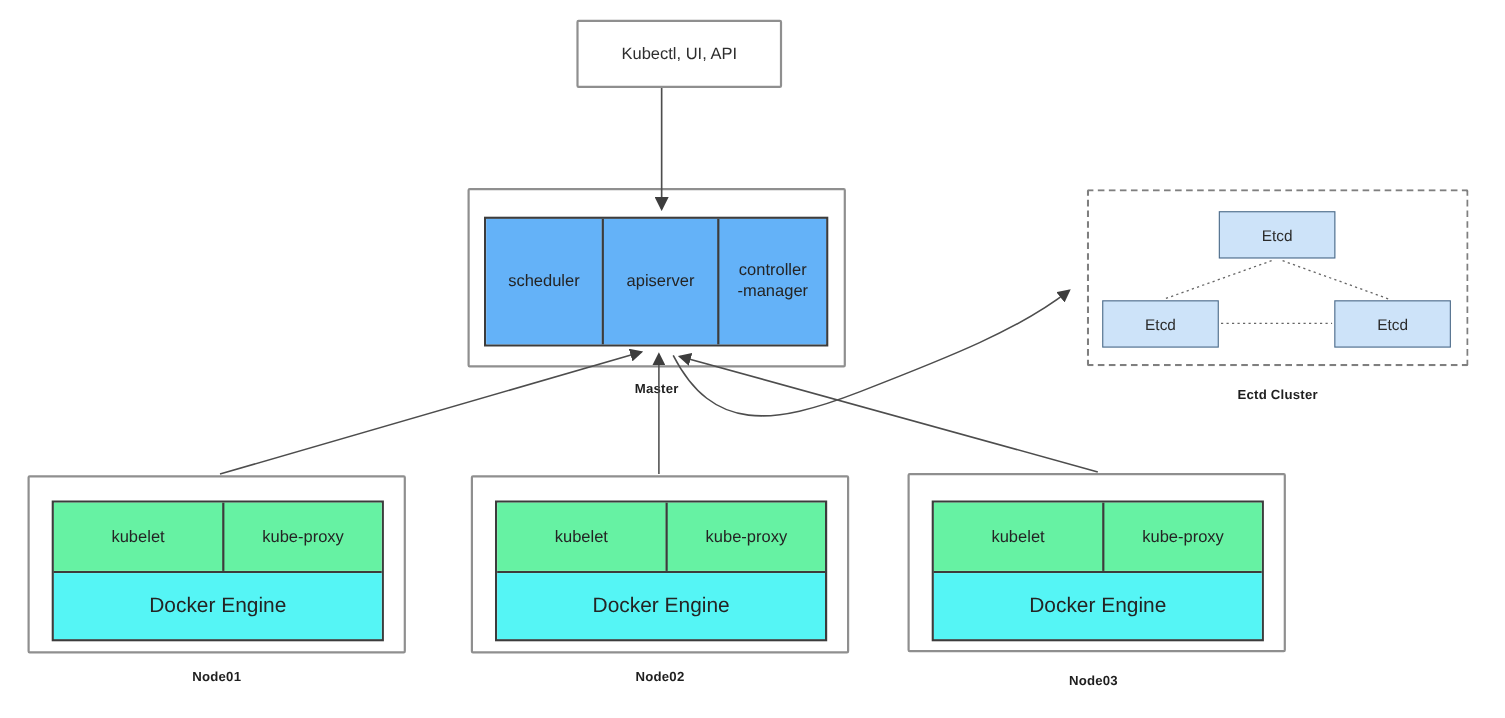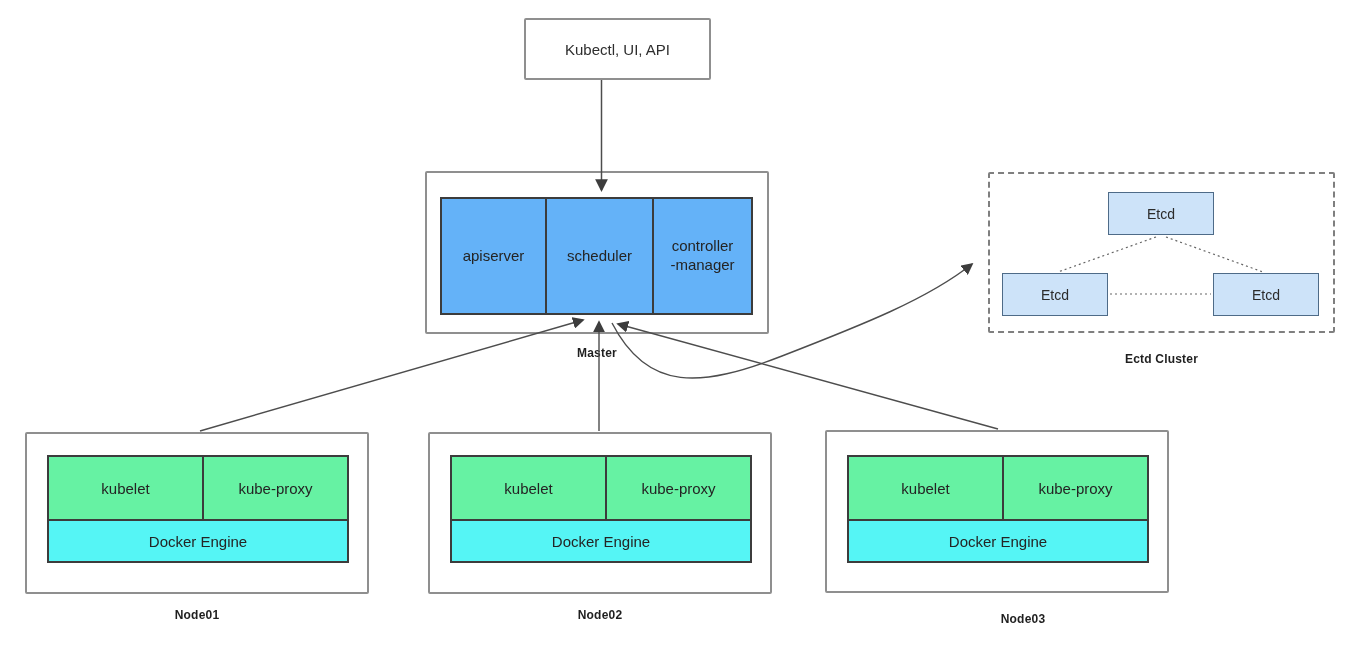--- a/index.html
+++ b/index.html
@@ -47,42 +47,42 @@
   .node-stack{border:2px solid var(--component-border);}
   .agent-row{display:flex;height:62px;border-bottom:2px solid var(--component-border);text-align:center;}
   .agent-cell{
     background:var(--agent-fill);
     display:flex;align-items:center;justify-content:center;
     font-size:15px;color:#242424;
   }
   .agent-cell.kubelet{width:153px;}
   .agent-cell.kubeproxy{flex:1;border-left:2px solid var(--component-border);}
   .docker-row{
-    height:40px;background:var(--docker-fill);
+    height:60px;background:var(--docker-fill);
     display:flex;align-items:center;justify-content:center;
-    font-size:15px;color:#242424;
+    font-size:19px;color:#242424;
   }
   svg.overlay{position:absolute;left:0;top:0;z-index:6;pointer-events:none;}
 </style>
 </head>
 <body>
 
 <div id="canvas">
 
   <div class="abs outer-box" style="left:508px;top:18px;width:187px;height:62px;display:flex;align-items:center;justify-content:center;font-size:15px;margin-left:16px;">
     <span>Kubectl, UI, API</span>
   </div>
 
   <div class="abs outer-box" style="left:425px;top:171px;width:344px;height:163px;"></div>
   <div class="abs comp-row" style="left:440px;top:197px;width:313px;height:118px;">
+    <div class="comp-cell" style="width:105px;">
+      <span>scheduler</span>
+    </div>
     <div class="comp-cell" style="width:103px;">
       <span>apiserver</span>
-    </div>
-    <div class="comp-cell" style="width:105px;">
-      <span>scheduler</span>
     </div>
     <div class="comp-cell" style="flex:1;">
       <span>controller
 -manager</span>
     </div>
   </div>
   <div class="caption" style="left:425px;top:346px;width:344px;">Master</div>
 
   <div class="abs dashed-box" style="left:988px;top:172px;width:347px;height:161px;"></div>
   <div class="abs etcd-box" style="left:1108px;top:192px;width:106px;height:43px;">
@@ -135,21 +135,21 @@
         <span>kubelet</span>
       </div>
       <div class="agent-cell kubeproxy">
         <span>kube-proxy</span>
       </div>
     </div>
     <div class="docker-row">
       <span>Docker Engine</span>
     </div>
   </div>
-  <div class="caption" style="left:851px;top:612px;width:344px;">Node03</div>
+  <div class="caption" style="left:822px;top:612px;width:344px;">Node03</div>
 
   <svg class="overlay" width="1368" height="653" viewBox="0 0 1368 653">
     <defs>
       <marker id="arrow" viewBox="0 0 10 10" refX="8.5" refY="5" markerWidth="8.5" markerHeight="8.5" orient="auto-start-reverse">
         <path d="M0,0 L10,5 L0,10 z" fill="#3D3D3D"></path>
       </marker>
     </defs>
 
     <path d="M601.5,80 L601.5,190" fill="none" stroke="#4D4D4D" stroke-width="1.5" marker-end="url(#arrow)"></path>
 

